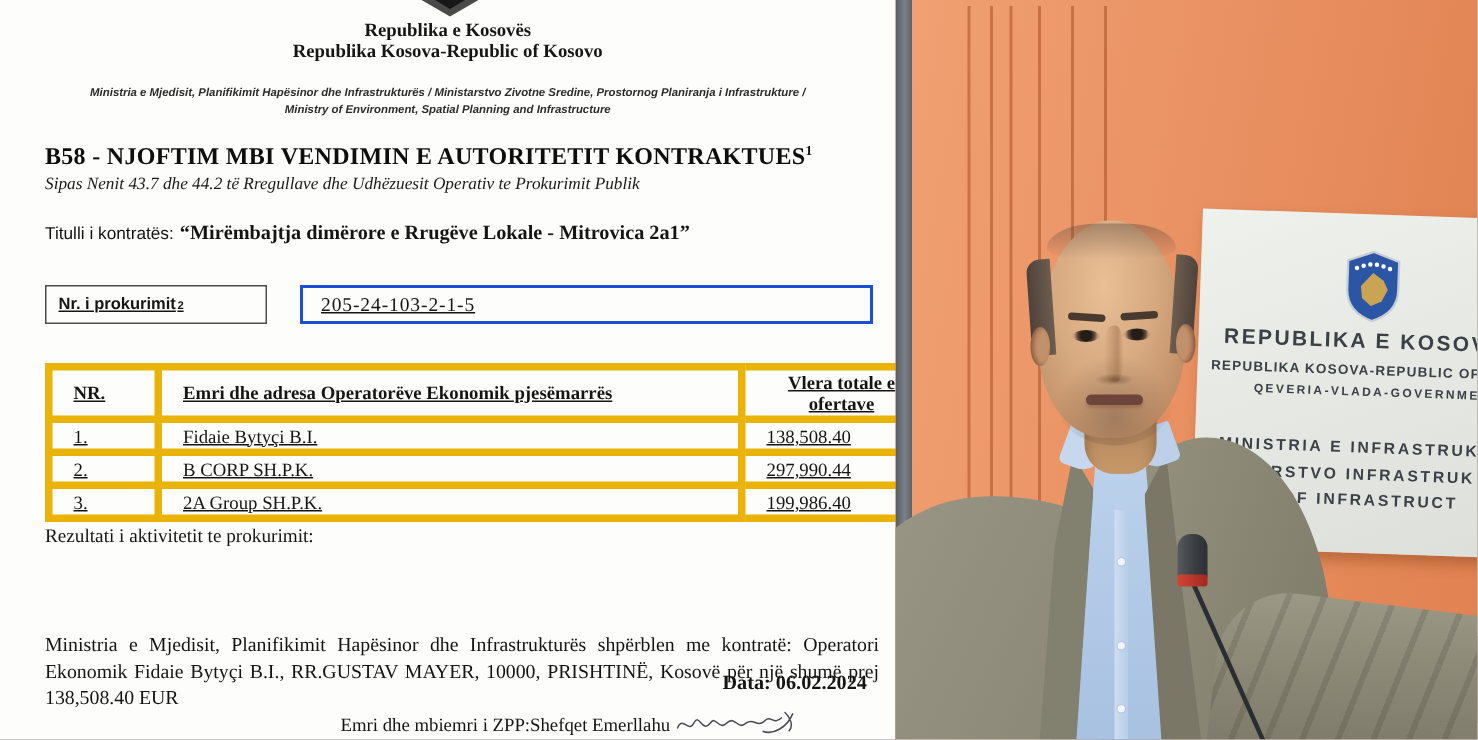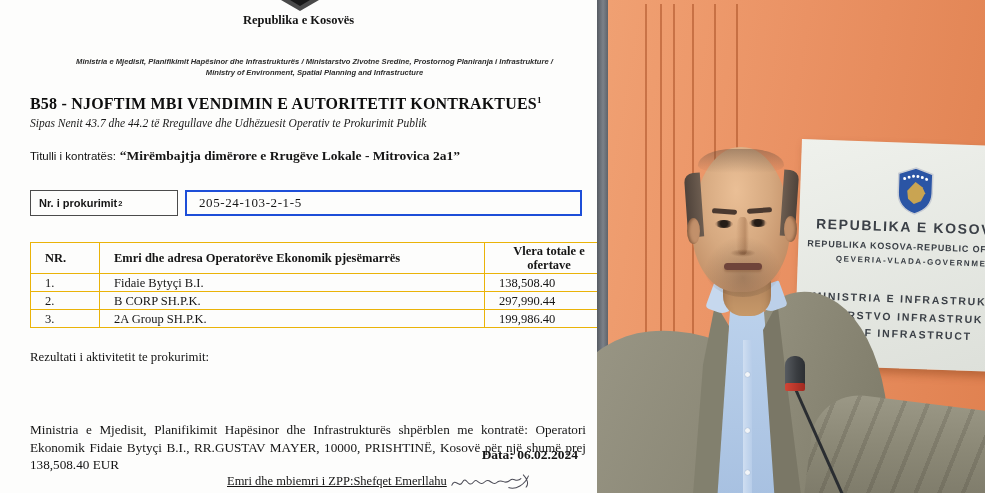--- a/index.html
+++ b/index.html
@@ -10,45 +10,45 @@
   
   .doc{position:absolute;left:0;top:0;width:701px;height:493px;background:#fdfdfc;}
   .doc .ctr{left:0;width:597px;text-align:center;}
   .doc-emblem{left:281px;top:0;width:0;height:0;border-left:19px solid transparent;
               border-right:19px solid transparent;border-top:11px solid #4a4a4a;}
   .doc-emblem i{position:absolute;left:-10px;top:-11px;width:0;height:0;display:block;
               border-left:10px solid transparent;border-right:10px solid transparent;border-top:6px solid #181818;}
   .h1{top:13px;font-size:12.5px;font-weight:bold;}
   .h2{top:27px;font-size:12.5px;font-weight:bold;}
   .h3{top:41px;font-size:12px;font-weight:bold;font-style:italic;}
-  .h4{font-family:"Liberation Sans",sans-serif;font-size:7.6px;font-weight:bold;font-style:italic;color:#2c2c2c;margin-left:16px;}
+  .h4{font-family:"Liberation Sans",sans-serif;font-size:7.6px;font-weight:bold;font-style:italic;color:#2c2c2c;}
   .h4a{top:57px;} .h4b{top:68px;}
   .doc-title{left:30px;top:95px;font-size:16px;font-weight:bold;letter-spacing:.2px;color:#0e0e0e;white-space:nowrap;}
   .doc-title sup{font-size:9px;}
   .doc-subtitle{left:30px;top:117px;font-size:11.5px;font-style:italic;color:#1a1a1a;white-space:nowrap;}
   .contract-line{left:30px;top:146px;white-space:nowrap;}
   .contract-line .lbl{font-family:"Liberation Sans",sans-serif;font-size:11.5px;color:#111;}
   .contract-line .val{font-size:13.5px;font-weight:bold;}
-  .proc-row{left:30px;top:190px;width:552px;height:26px;display:flex;gap:7px;}
+  .proc-row{left:30px;top:190px;width:552px;height:26px;display:flex;gap:22px;text-decoration:underline;}
   .proc-label{width:148px;border:1px solid #4b4b4b;display:flex;align-items:center;padding-left:8px;
               font-family:"Liberation Sans",sans-serif;font-weight:bold;font-size:11px;box-sizing:border-box;}
   .proc-label sup{font-size:7.5px;margin-left:1px;}
   .proc-value{flex:1;border:2px solid #1d4ed8;display:flex;align-items:center;padding-left:12px;
               font-size:13px;letter-spacing:.6px;box-sizing:border-box;}
   table.bidders{left:30px;top:242px;position:absolute;border-collapse:collapse;width:508px;
                 font-size:12.5px;table-layout:fixed;}
-  table.bidders th,table.bidders td{border:1px solid #eab308;padding:1px 14px;}
+  table.bidders th,table.bidders td{border:5px solid #eab308;padding:1px 14px;text-decoration:underline;}
   table.bidders th{font-weight:bold;}
   .col-nr{width:40px;} .col-name{width:356px;} .col-val{width:100px;}
   th.col-nr{text-align:left;} th.col-name{text-align:left;padding-left:12px;} th.col-val{text-align:center;line-height:14px;}
   td{height:15px;line-height:14px;}
   .result-heading{left:30px;top:350px;font-size:12.8px;}
   .award-para{left:30px;top:377px;width:556px;font-size:13.2px;line-height:17.5px;text-align:justify;color:#141414;margin-top:44px;}
   .date-line{left:0;top:447px;width:545px;text-align:right;font-weight:bold;font-size:13.5px;margin-left:33px;}
-  .sig-row{left:227px;top:471px;font-size:12.5px;display:flex;align-items:center;white-space:nowrap;text-decoration:underline;}
+  .sig-row{left:227px;top:471px;font-size:12.5px;display:flex;align-items:flex-end;white-space:nowrap;}
   .sig-row svg{margin-left:2px;margin-bottom:-2px;}
 
   
   .photo{position:absolute;left:597px;top:0;width:388px;height:493px;overflow:hidden;
          background:linear-gradient(100deg,#f0a173 0%,#ea9264 45%,#e08150 100%);}
   .pole{left:0;top:0;width:11px;height:493px;background:linear-gradient(90deg,#565b62,#7c8188 55%,#5f646b);}
   .groove{top:4px;width:2px;height:345px;background:rgba(155,65,22,.45);}
   .sign{left:205px;top:139px;width:200px;height:226px;background:linear-gradient(160deg,#eff1ec,#dde0da);
         transform:rotate(2deg);transform-origin:top left;box-shadow:3px 5px 9px rgba(110,45,8,.35);}
   .sign .stxt{position:absolute;font-family:"Liberation Sans",sans-serif;font-weight:bold;color:#3b4047;white-space:nowrap;}
@@ -118,20 +118,21 @@
 <body>
 
 <div class="stage">
 
   <div class="doc">
     <span class="abs doc-emblem">
         <i></i>
       </span>
 
     <div class="abs ctr h1">Republika e Kosovës</div>
+    <div class="abs ctr h2">Republika Kosova-Republic of Kosovo</div>
     <div class="abs ctr h4 h4a">Ministria e Mjedisit, Planifikimit Hapësinor dhe Infrastrukturës / Ministarstvo Zivotne Sredine, Prostornog Planiranja i Infrastrukture /</div>
     <div class="abs ctr h4 h4b">Ministry of Environment, Spatial Planning and Infrastructure</div>
 
     <div class="abs doc-title"><span>B58 - NJOFTIM MBI VENDIMIN E AUTORITETIT KONTRAKTUES</span><sup>1</sup></div>
     <div class="abs doc-subtitle">Sipas Nenit 43.7  dhe 44.2 të  Rregullave dhe Udhëzuesit Operativ te Prokurimit Publik</div>
 
     <div class="abs contract-line">
       <span class="lbl">Titulli i kontratës:</span>
       <span class="val">“Mirëmbajtja dimërore e Rrugëve Lokale - Mitrovica 2a1”</span>
     </div>

